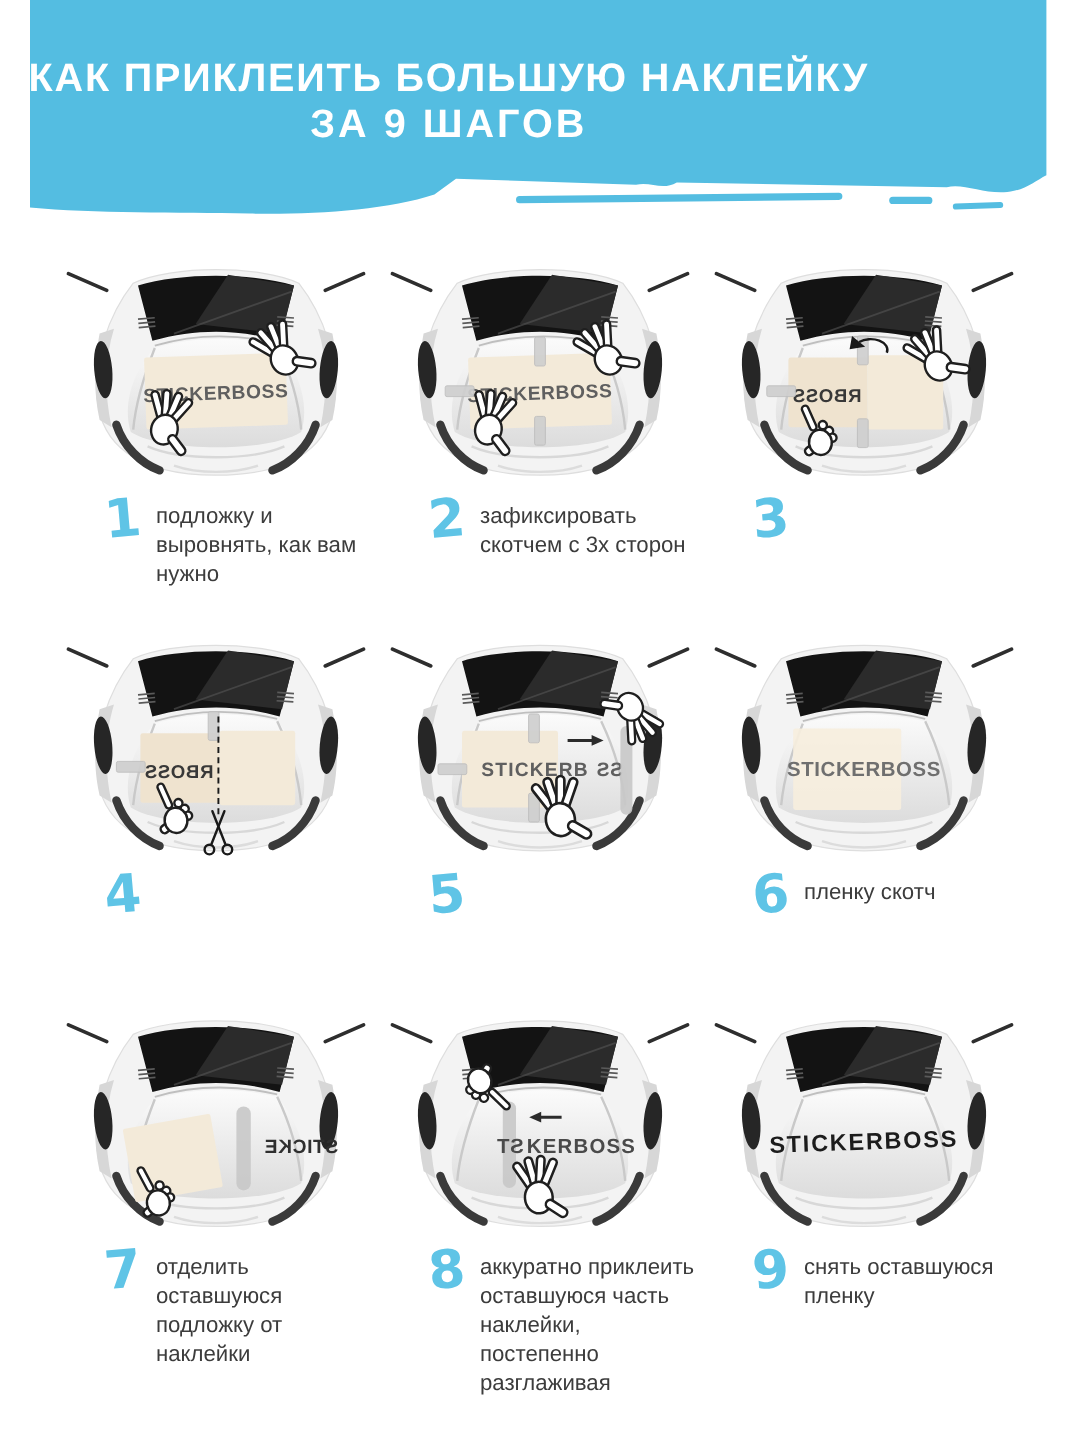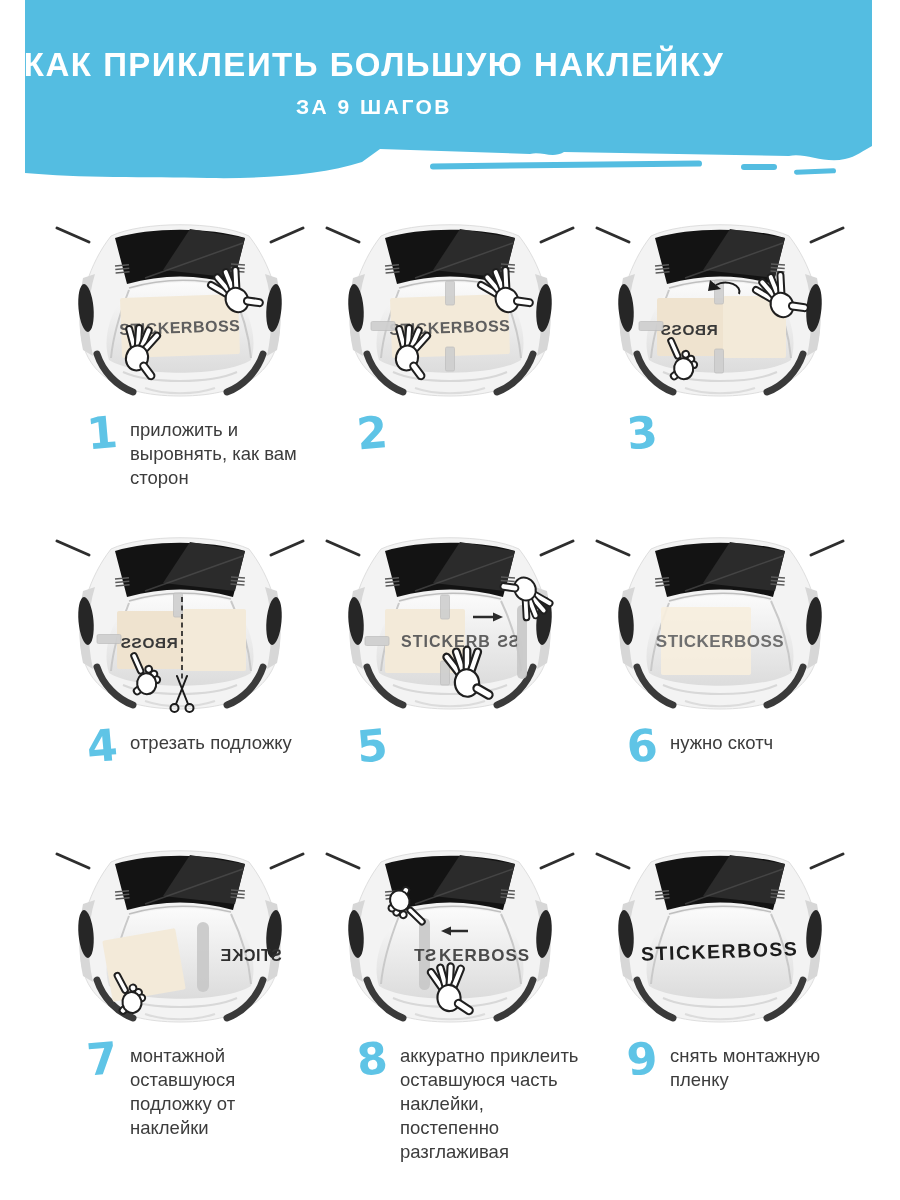--- a/index.html
+++ b/index.html
@@ -12,21 +12,21 @@
     width:900px;height:1200px;background:#fff;overflow:hidden;
     font-family:"Liberation Sans", sans-serif;
   }
   .banner{position:relative;width:748px;height:186px;}
   .banner > svg{position:absolute;left:0;top:0;}
   .banner-text{
     position:absolute;left:0;right:0;top:46px;text-align:center;
     color:#fff;font-weight:bold;
   }
   .t1{font-size:33px;letter-spacing:1.5px;}
-  .t2{font-size:21px;letter-spacing:2.5px;margin-top:11px;}
+  .t2{font-size:33px;letter-spacing:2.5px;}
   .grid{
     display:grid;grid-template-columns:repeat(3,270px);
     justify-content:center;margin-top:22px;
   }
   .cell{width:270px;}
   svg.car{display:block;width:270px;height:195px;}
   .step-row{
     display:flex;align-items:flex-start;box-sizing:border-box;
     padding:10px 6px 24px 42px;min-height:118px;
   }
@@ -116,21 +116,21 @@
           <rect x="-3" y="-33" width="6" height="26" rx="3" transform="rotate(-30)"></rect>
           <rect x="-3" y="-33" width="6" height="26" rx="3" transform="rotate(-11)"></rect>
           <rect x="-3" y="-33" width="6" height="26" rx="3" transform="rotate(8)"></rect>
           <rect x="-3" y="-33" width="6" height="26" rx="3" transform="rotate(27)"></rect>
           <ellipse cx="0" cy="0" rx="11" ry="12.5"></ellipse>
           <rect x="7" y="-4" width="19" height="7" rx="3.5" transform="rotate(38)"></rect>
         </g>
       </svg>
       <div class="step-row">
         <div class="step-num">1</div>
-        <div class="step-text">приложить и выровнять, как вам сторон</div>
+        <div class="step-text">подложку и выровнять, как вам нужно</div>
       </div>
     </div>
     <div class="cell">
       <svg viewBox="0 0 270 195" class="car">
         <use href="#car-base" xlink:href="#car-base"></use>
         <rect x="76" y="88" width="118" height="60" rx="2" fill="#F3EAD9" transform="rotate(-2 135 118)"></rect>
         <text text-anchor="middle" font-size="16" font-weight="bold" fill="#5F5F5F" letter-spacing="0.5" style="font-family:&quot;Liberation Sans&quot;,sans-serif" x="135" y="125" transform="rotate(-2 135 125)">STICKERBOSS</text>
         <rect x="130.5" y="73" width="9" height="24" rx="1.5" fill="#CFCFCF" opacity="0.92" stroke="#BDBDBD" stroke-width="0.8"></rect>
         <rect x="130.5" y="139" width="9" height="24" rx="1.5" fill="#CFCFCF" opacity="0.92" stroke="#BDBDBD" stroke-width="0.8"></rect>
         <rect x="56" y="113.5" width="24" height="9" rx="1.5" fill="#CFCFCF" opacity="0.92" stroke="#BDBDBD" stroke-width="0.8"></rect>
@@ -146,20 +146,21 @@
           <rect x="-3" y="-33" width="6" height="26" rx="3" transform="rotate(-30)"></rect>
           <rect x="-3" y="-33" width="6" height="26" rx="3" transform="rotate(-11)"></rect>
           <rect x="-3" y="-33" width="6" height="26" rx="3" transform="rotate(8)"></rect>
           <rect x="-3" y="-33" width="6" height="26" rx="3" transform="rotate(27)"></rect>
           <ellipse cx="0" cy="0" rx="11" ry="12.5"></ellipse>
           <rect x="7" y="-4" width="19" height="7" rx="3.5" transform="rotate(38)"></rect>
         </g>
       </svg>
       <div class="step-row">
         <div class="step-num">2</div>
+        <div class="step-text">зафиксировать скотчем с 3х сторон</div>
       </div>
     </div>
     <div class="cell">
       <svg viewBox="0 0 270 195" class="car">
         <use href="#car-base" xlink:href="#car-base"></use>
         <rect x="72" y="90" width="66" height="58" rx="2" fill="#EFE3CF"></rect>
         <rect x="138" y="88" width="63" height="62" rx="2" fill="#F3EAD9"></rect>
         <text text-anchor="middle" font-size="15.5" font-weight="800" fill="#383838" letter-spacing="0.5" style="font-family:&quot;Liberation Sans&quot;,sans-serif" transform="translate(104 127) scale(-1 1)" x="0" y="0">RBOSS</text>
         <rect x="54" y="113.5" width="24" height="9" rx="1.5" fill="#CFCFCF" opacity="0.92" stroke="#BDBDBD" stroke-width="0.8"></rect>
         <rect x="129.5" y="72" width="9" height="24" rx="1.5" fill="#CFCFCF" opacity="0.92" stroke="#BDBDBD" stroke-width="0.8"></rect>
@@ -208,21 +209,20 @@
           <rect x="-2.5" y="-28" width="5.5" height="22" rx="2.75" transform="rotate(-16)"></rect>
           <rect x="-16" y="2" width="16" height="6.5" rx="3" transform="rotate(-30)"></rect>
           <circle cx="6" cy="-9" r="3.4"></circle>
           <circle cx="10.5" cy="-3.5" r="3.4"></circle>
           <circle cx="12.5" cy="2.5" r="3.4"></circle>
           <ellipse cx="2" cy="5" rx="9.5" ry="10.5"></ellipse>
         </g>
       </svg>
       <div class="step-row">
         <div class="step-num">4</div>
-        <div class="step-text">отрезать подложку</div>
       </div>
     </div>
     <div class="cell">
       <svg viewBox="0 0 270 195" class="car">
         <use href="#car-base" xlink:href="#car-base"></use>
         <rect x="70" y="88" width="80" height="64" rx="2" fill="#F3EAD9"></rect>
         <text text-anchor="start" font-size="16" font-weight="bold" fill="#5F5F5F" letter-spacing="1" style="font-family:&quot;Liberation Sans&quot;,sans-serif" x="86" y="126">STICKERB</text>
         <text text-anchor="middle" font-size="16" font-weight="bold" fill="#5F5F5F" letter-spacing="0.5" style="font-family:&quot;Liberation Sans&quot;,sans-serif" transform="translate(193 126) scale(-1 1)" x="0" y="0">SS</text>
         <rect x="202" y="84" width="10" height="74" rx="5" fill="#C8C8C8" opacity="0.9"></rect>
         <g>
@@ -254,41 +254,41 @@
       </div>
     </div>
     <div class="cell">
       <svg viewBox="0 0 270 195" class="car">
         <use href="#car-base" xlink:href="#car-base"></use>
         <rect x="76" y="86" width="90" height="68" rx="2" fill="#F6EEDE" opacity="0.93"></rect>
         <text text-anchor="middle" font-size="17" font-weight="bold" fill="#6f6f6f" letter-spacing="0.5" style="font-family:&quot;Liberation Sans&quot;,sans-serif" x="135" y="126">STICKERBOSS</text>
       </svg>
       <div class="step-row">
         <div class="step-num">6</div>
-        <div class="step-text">нужно скотч</div>
+        <div class="step-text">пленку скотч</div>
       </div>
     </div>
     <div class="cell">
       <svg viewBox="0 0 270 195" class="car">
         <use href="#car-base" xlink:href="#car-base"></use>
         <rect x="62" y="100" width="74" height="62" rx="2" fill="#F3EAD9" transform="rotate(-10 99 131)"></rect>
         <rect x="152" y="88" width="12" height="70" rx="6" fill="#C8C8C8" opacity="0.9"></rect>
         <text text-anchor="middle" font-size="16" font-weight="800" fill="#2f2f2f" letter-spacing="0.5" style="font-family:&quot;Liberation Sans&quot;,sans-serif" transform="translate(206 127) scale(-1 1)" x="0" y="0">STICKE</text>
         <g transform="translate(84 164) rotate(-12) scale(1)" stroke="#1f1f1f" stroke-width="2" fill="#fff" stroke-linejoin="round">
           <rect x="-2.5" y="-28" width="5.5" height="22" rx="2.75" transform="rotate(-16)"></rect>
           <rect x="-16" y="2" width="16" height="6.5" rx="3" transform="rotate(-30)"></rect>
           <circle cx="6" cy="-9" r="3.4"></circle>
           <circle cx="10.5" cy="-3.5" r="3.4"></circle>
           <circle cx="12.5" cy="2.5" r="3.4"></circle>
           <ellipse cx="2" cy="5" rx="9.5" ry="10.5"></ellipse>
         </g>
       </svg>
       <div class="step-row">
         <div class="step-num">7</div>
-        <div class="step-text">монтажной оставшуюся подложку от наклейки</div>
+        <div class="step-text">отделить оставшуюся подложку от наклейки</div>
       </div>
     </div>
     <div class="cell">
       <svg viewBox="0 0 270 195" class="car">
         <use href="#car-base" xlink:href="#car-base"></use>
         <rect x="104" y="84" width="11" height="72" rx="5.5" fill="#C8C8C8" opacity="0.9"></rect>
         <text text-anchor="start" font-size="17" font-weight="800" fill="#4a4a4a" letter-spacing="1" style="font-family:&quot;Liberation Sans&quot;,sans-serif" x="124" y="127">KERBOSS</text>
         <text text-anchor="middle" font-size="17" font-weight="800" fill="#4a4a4a" letter-spacing="0.5" style="font-family:&quot;Liberation Sans&quot;,sans-serif" transform="translate(110 127) scale(-1 1)" x="0" y="0">ST</text>
         <g>
           <line x1="153" y1="97" x2="134" y2="97" stroke="#2b2b2b" stroke-width="2.5"></line>
@@ -316,16 +316,16 @@
         <div class="step-text">аккуратно приклеить оставшуюся часть наклейки, постепенно разглаживая</div>
       </div>
     </div>
     <div class="cell">
       <svg viewBox="0 0 270 195" class="car">
         <use href="#car-base" xlink:href="#car-base"></use>
         <text text-anchor="middle" font-size="19.5" font-weight="800" fill="#1C1C1C" letter-spacing="1.5" style="font-family:&quot;Liberation Sans&quot;,sans-serif" x="135" y="124" transform="rotate(-2 135 124)">STICKERBOSS</text>
       </svg>
       <div class="step-row">
         <div class="step-num">9</div>
-        <div class="step-text">снять монтажную пленку</div>
+        <div class="step-text">снять оставшуюся пленку</div>
       </div>
     </div>
   </div>
 
 </body></html>

